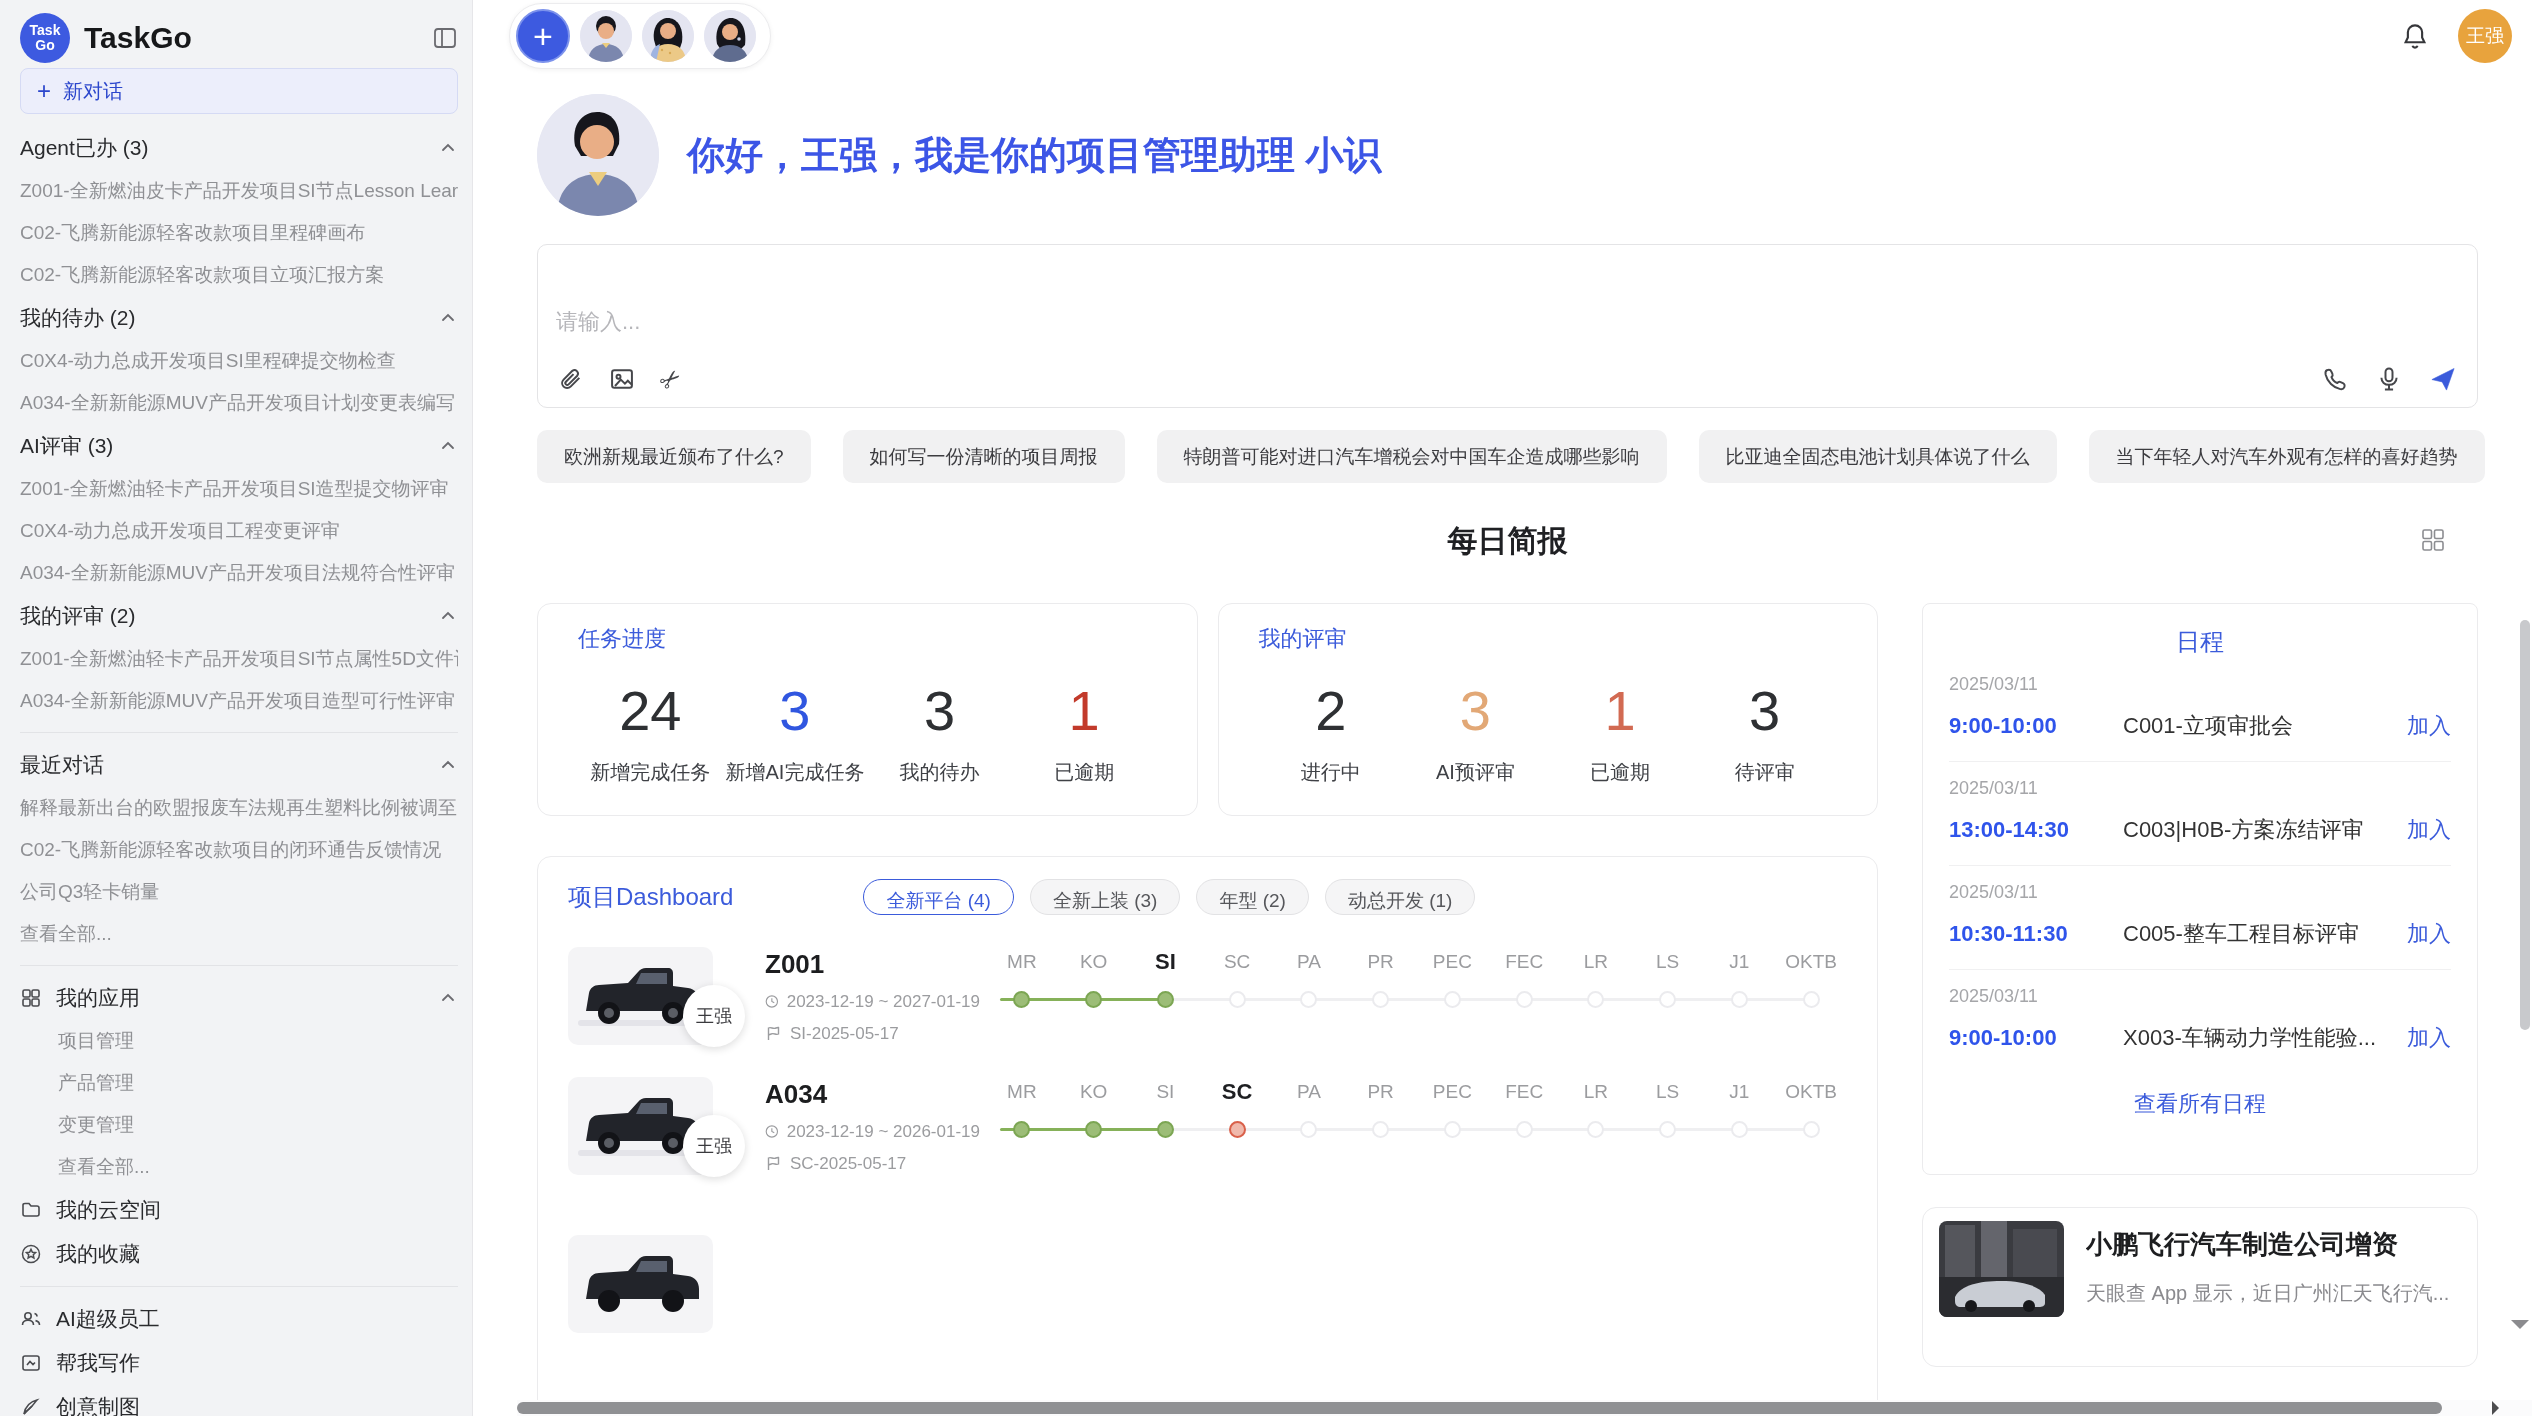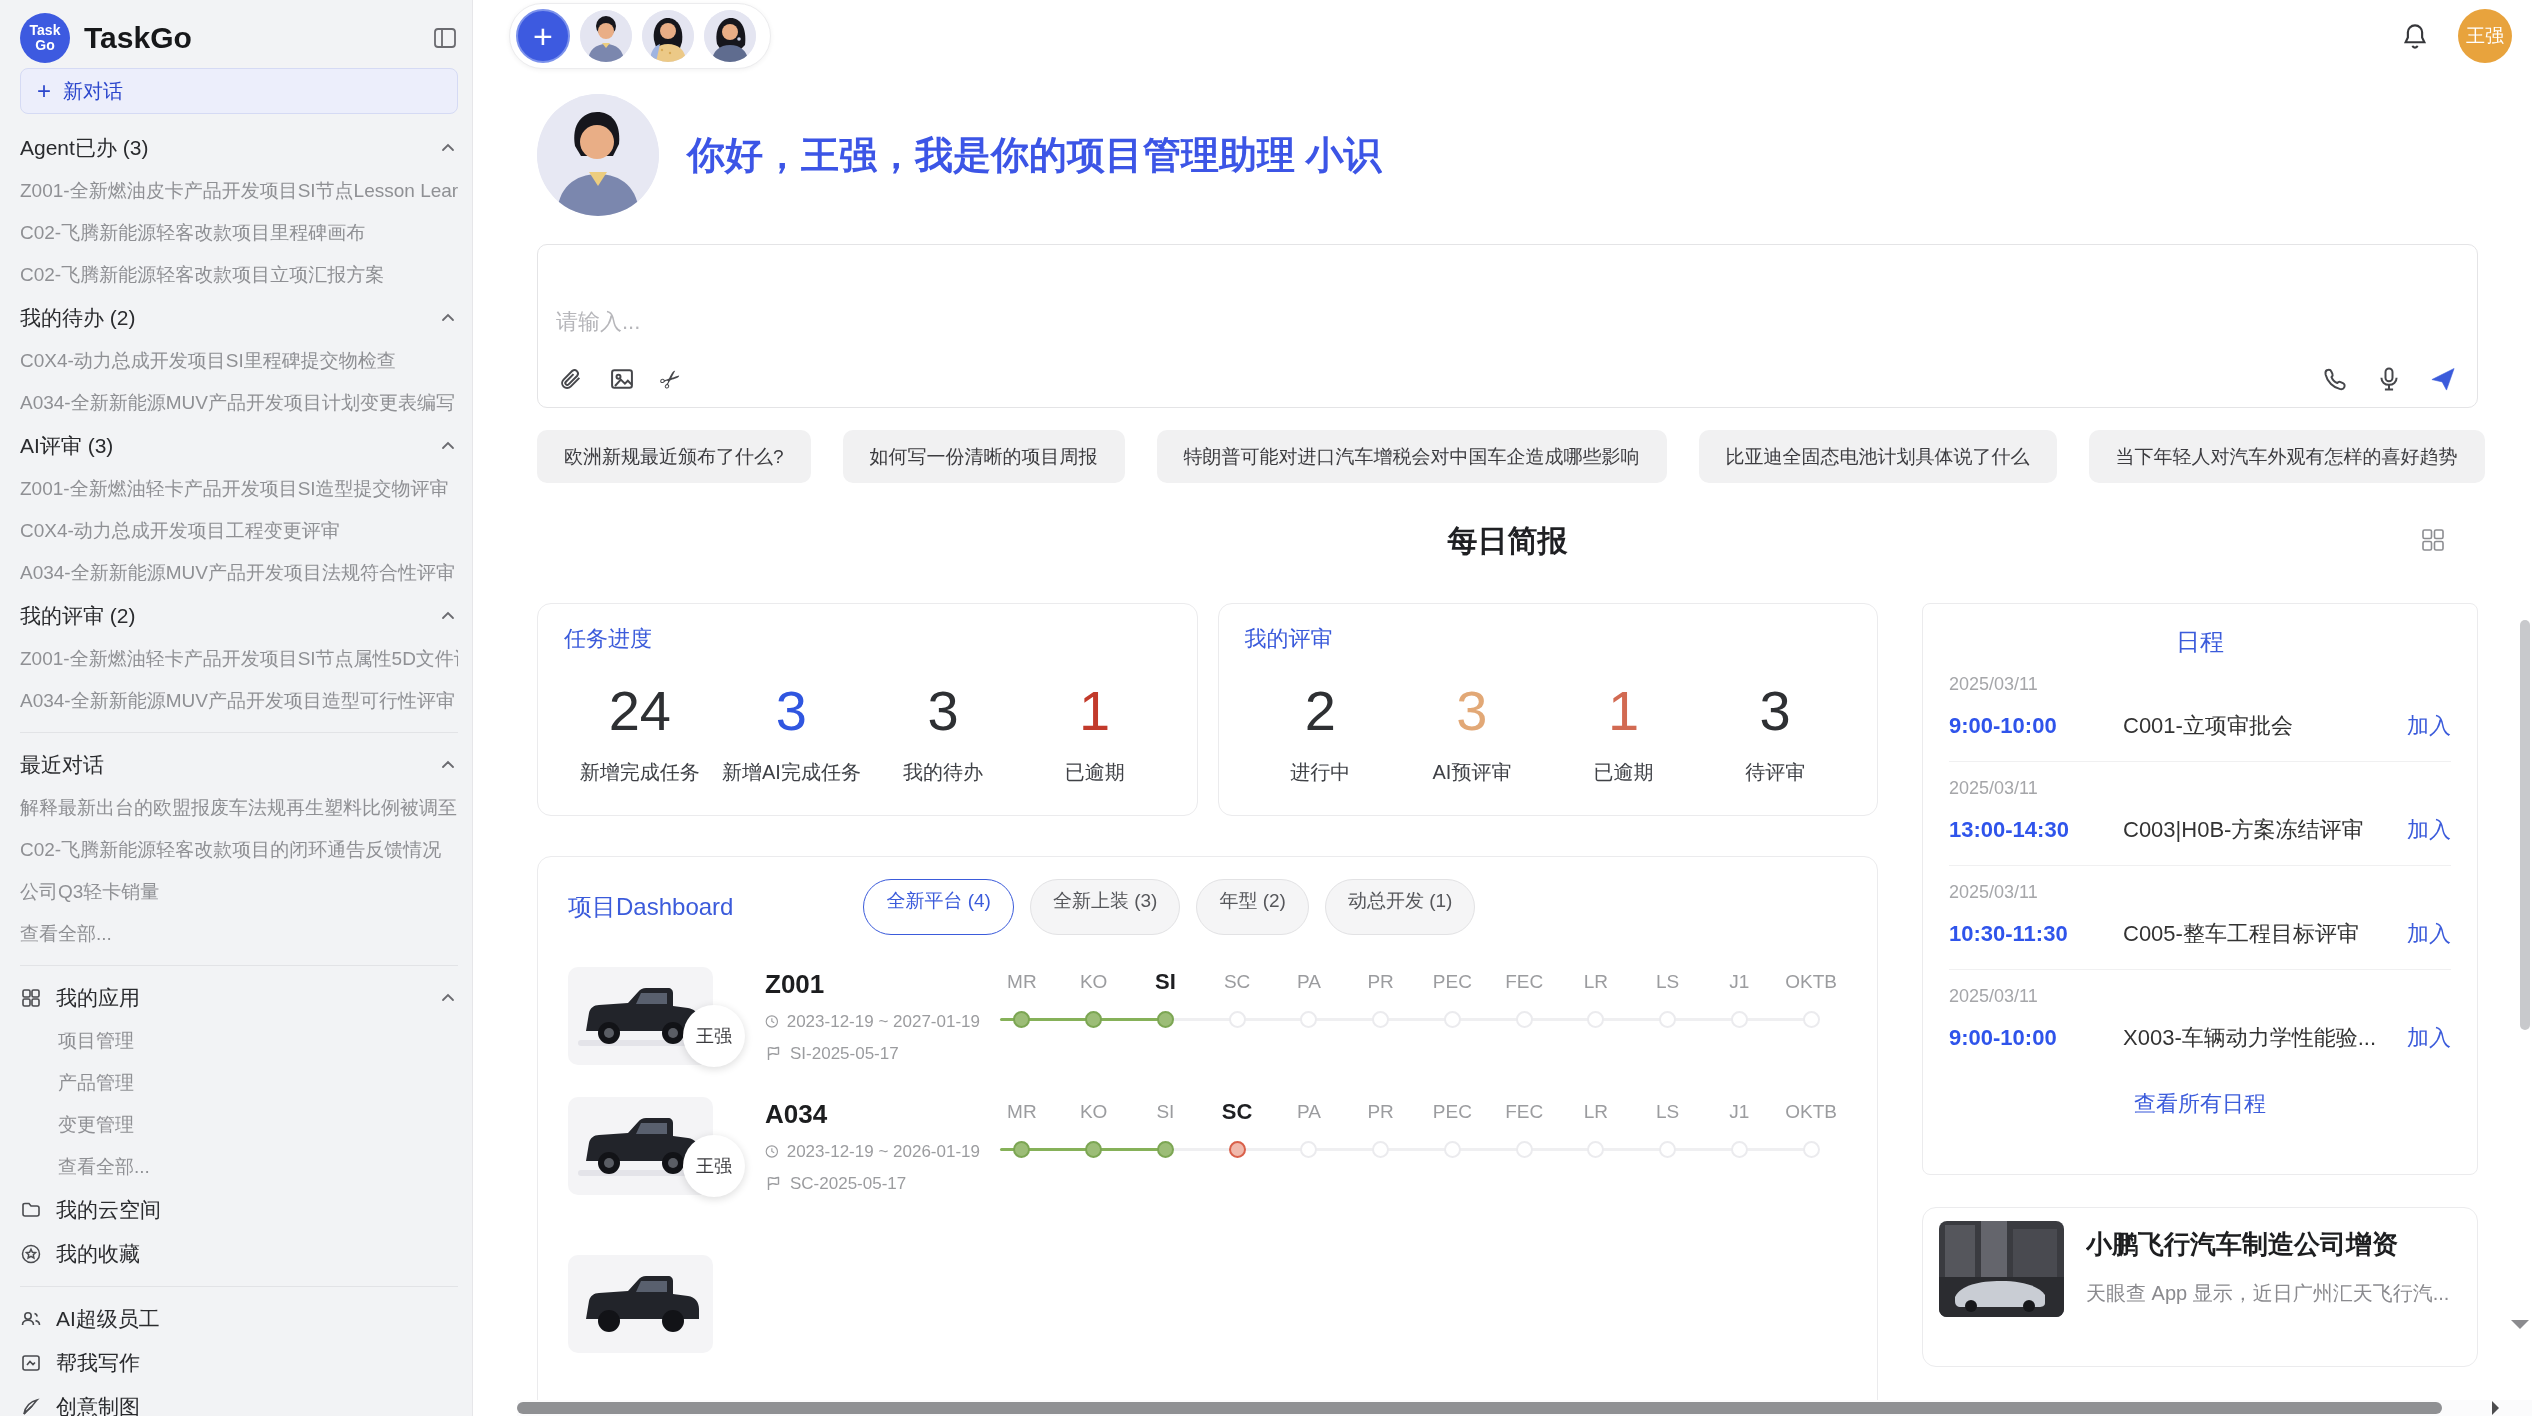--- a/index.html
+++ b/index.html
@@ -59,33 +59,33 @@
 
   .briefing-bar{position:relative;margin-top:38px;text-align:center;height:40px;}
   .briefing-title{font-size:30px;font-weight:bold;color:#1f2023;}
   .layout-icon{position:absolute;right:32px;top:6px;cursor:pointer;}
 
   .columns{display:flex;gap:44px;margin-top:42px;align-items:flex-start;}
   .col-left{width:1341px;min-width:1341px;}
   .col-right{flex:1;min-width:0;}
 
   .stats-row{display:flex;gap:20px;}
-  .stat-card{flex:1;height:213px;border:1.5px solid #ebebed;border-radius:14px;padding:20px 26px;background:#fff;}
+  .stat-card{flex:1;height:213px;border:1.5px solid #ebebed;border-radius:14px;padding:20px 40px;background:#fff;}
   .stat-card-title{font-size:22px;color:#3b5bdb;}
   .stat-grid{display:flex;margin-top:24px;}
   .stat{flex:1;text-align:center;}
   .stat-value{font-size:56px;font-weight:500;color:#2e3033;}
   .stat-label{margin-top:16px;font-size:20px;color:#3f4146;}
   .c-blue{color:#3056e0;}.c-red{color:#c23a2b;}.c-tan{color:#e2a876;}.c-salmon{color:#d26a52;}
 
   .dash-card{margin-top:40px;border:1.5px solid #ebebed;border-radius:14px;padding:22px 30px;height:560px;background:#fff;}
   .dash-head{display:flex;align-items:center;}
   .dash-title{font-size:24px;color:#3b5bdb;}
   .dash-tabs{display:flex;gap:16px;margin-left:130px;}
-  .tab{height:56px;line-height:42px;padding:0 22px;border-radius:999px;border:1px solid #e2e2e4;
+  .tab{height:36px;line-height:42px;padding:0 22px;border-radius:999px;border:1px solid #e2e2e4;
     background:#f5f5f6;color:#56575b;font-size:19px;cursor:pointer;white-space:nowrap;}
   .tab.active{background:#fff;border:1.5px solid #3b5bdb;color:#3b5bdb;}
 
   .project{display:flex;align-items:center;margin-top:32px;}
   .truck-wrap{position:relative;width:145px;height:98px;flex:none;}
   .truck-img{width:145px;height:98px;border-radius:10px;background:#f4f4f6;display:flex;align-items:center;
     justify-content:center;overflow:hidden;}
   .owner-badge{position:absolute;right:-32px;top:38px;width:62px;height:62px;border-radius:50%;background:#fff;
     box-shadow:0 2px 8px rgba(0,0,0,.14);display:flex;align-items:center;justify-content:center;
     font-size:18px;color:#3a3a3e;}

